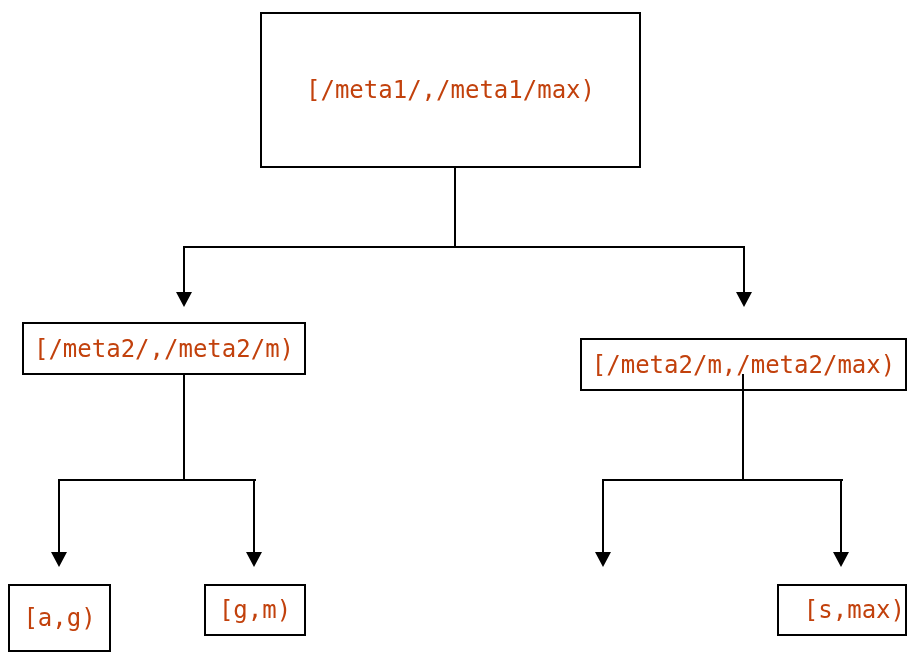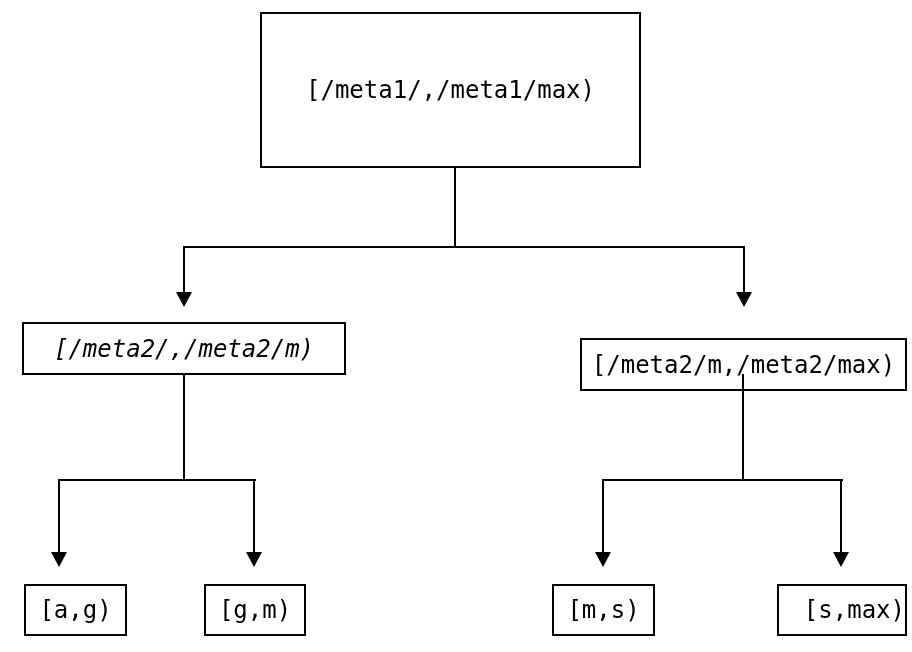--- a/index.html
+++ b/index.html
@@ -13,41 +13,41 @@
   }
   .node {
     position: absolute;
     box-sizing: border-box;
     border: 2px solid #000000;
     background: #ffffff;
     display: flex;
     align-items: center;
     justify-content: center;
     font-size: 24px;
-    color: #000000;
+    color: #c2410c;
     white-space: pre;
   }
   .edge {
     position: absolute;
     background: #000000;
   }
   .arrowhead {
     position: absolute;
     width: 0;
     height: 0;
     border-left: 8px solid transparent;
     border-right: 8px solid transparent;
     border-top: 15px solid #000000;
   }
 
   
   #node-root       { left: 260px; top: 12px;  width: 381px; height: 156px; }
-  #node-meta2-low  { left: 22px;  top: 322px; width: 324px; height: 53px; font-style: italic;  }
+  #node-meta2-low  { left: 22px;  top: 322px; width: 284px; height: 53px;  }
   #node-meta2-high { left: 580px; top: 338px; width: 327px; height: 53px;  }
-  #node-leaf-ag    { left: 24px;   top: 584px; width: 103px; height: 52px;  }
+  #node-leaf-ag    { left: 8px;   top: 584px; width: 103px; height: 68px;  }
   #node-leaf-gm    { left: 204px; top: 584px; width: 102px; height: 52px; justify-content: center;  }
   #node-leaf-ms    { left: 552px; top: 584px; width: 103px; height: 52px;  }
   #node-leaf-smax  { left: 777px; top: 584px; width: 130px; height: 52px; justify-content: flex-end;  }
 
   
   #edge-root-stem        { left: 454px; top: 167px; width: 2px;   height: 80px; }
   #edge-l1-horizontal    { left: 183px; top: 246px; width: 562px; height: 2px;  }
   #edge-l1-left-drop     { left: 183px; top: 246px; width: 2px;   height: 46px; }
   #edge-l1-right-drop    { left: 743px; top: 246px; width: 2px;   height: 46px; }
   #arrow-meta2-low       { left: 176px; top: 292px; }
@@ -87,23 +87,20 @@
   </div>
 
   <div class="node" id="node-leaf-ag">
     <span>[a,g)</span>
   </div>
 
   <div class="node" id="node-leaf-gm">
     <span>[g,m)</span>
   </div>
 
-  <div class="node" id="node-leaf-ms">
-    <span>[m,s)</span>
-  </div>
 
   <div class="node" id="node-leaf-smax">
     <span>[s,max)</span>
   </div>
 
   <div class="edge" id="edge-root-stem"></div>
   <div class="edge" id="edge-l1-horizontal"></div>
   <div class="edge" id="edge-l1-left-drop"></div>
   <div class="edge" id="edge-l1-right-drop"></div>
   <div class="arrowhead" id="arrow-meta2-low"></div>

